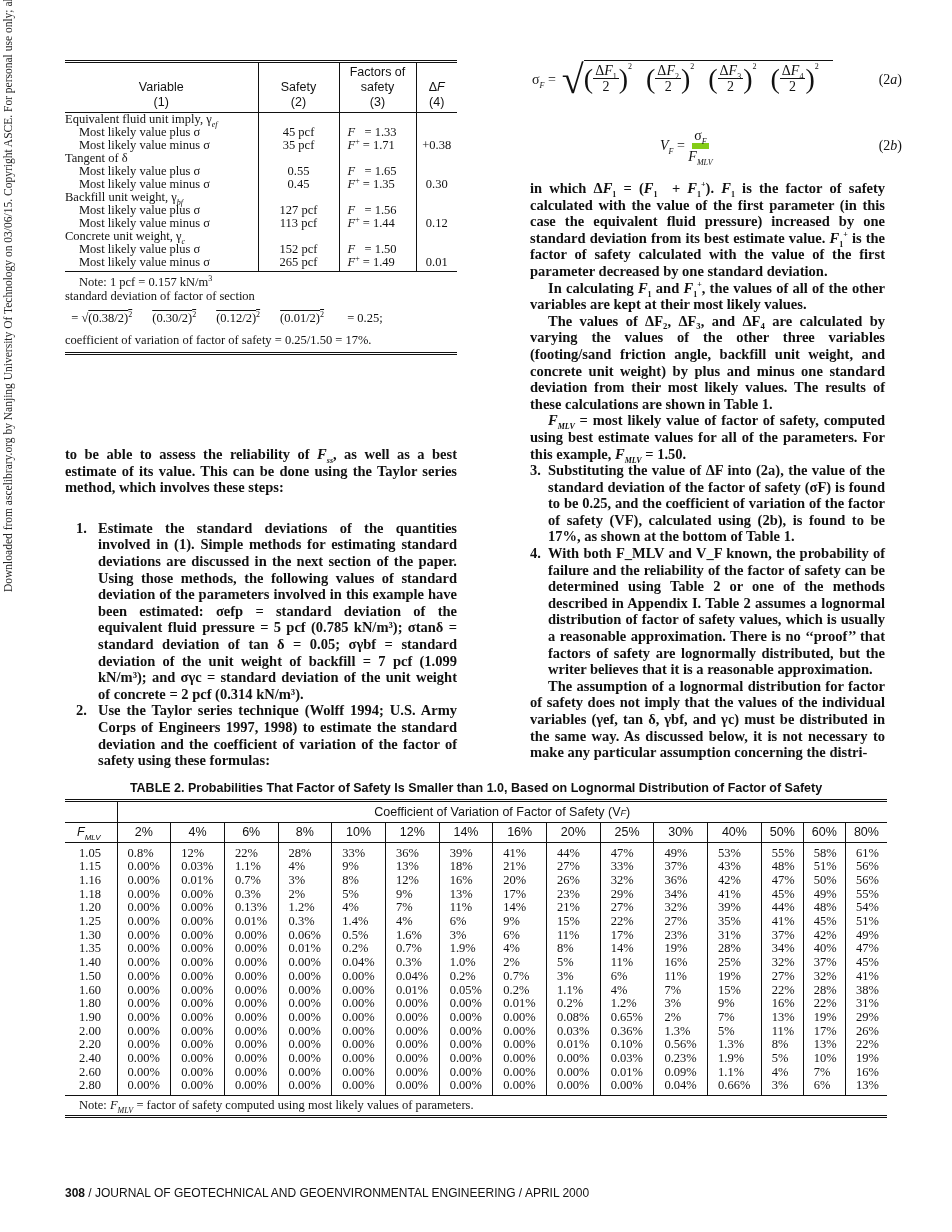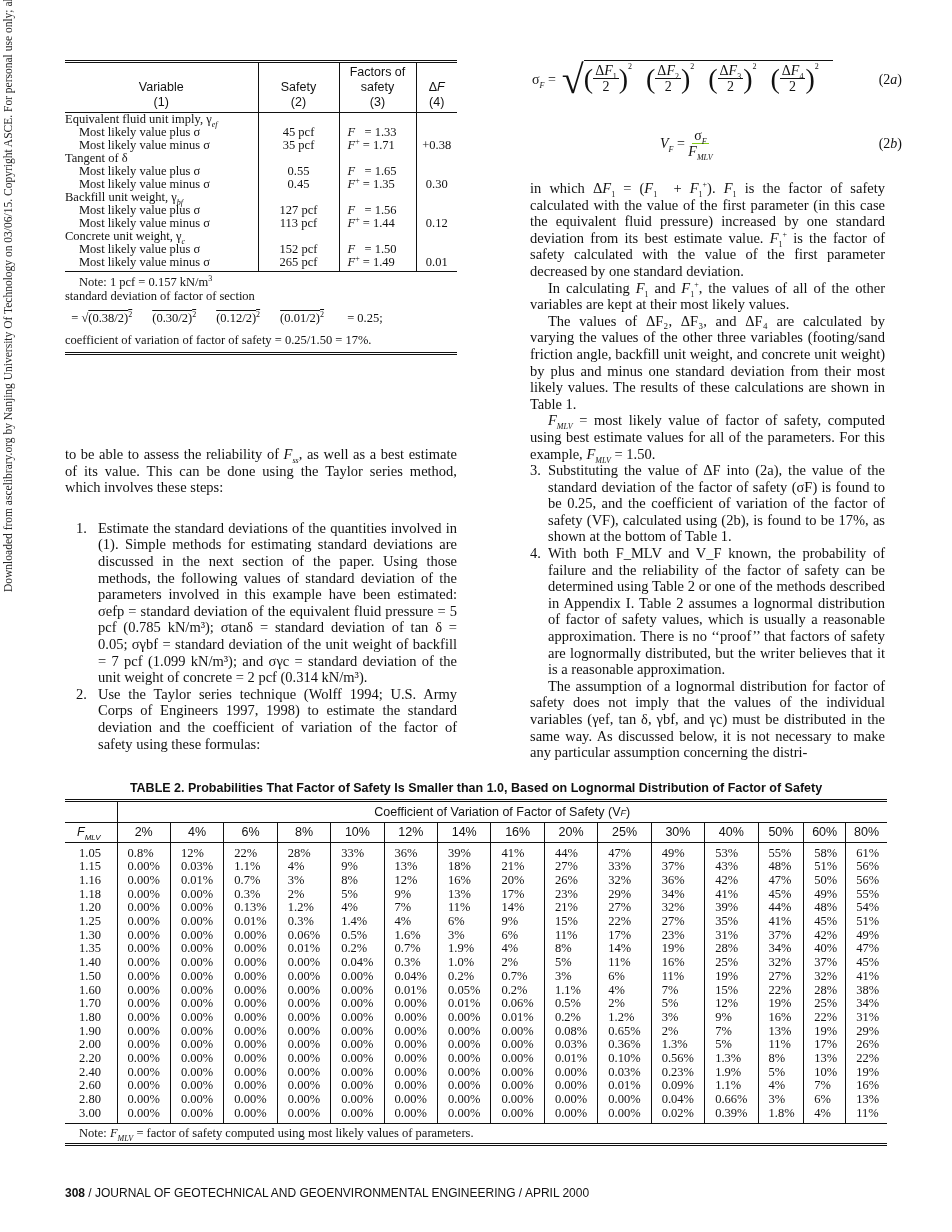--- a/index.html
+++ b/index.html
@@ -23,31 +23,31 @@
   .t1 td.c4 { text-align: center; }
   .t1 .last td { border-bottom: 1px solid #111; padding-bottom: 2px; }
   .t1 .indent { padding-left: 14px; }
   .t1-notes { font-size: 12.5px; line-height: 14px; }
   .t1-notes .n1 { padding-left: 14px; padding-top: 3px; }
   .t1-notes .eq { padding: 8px 0 8px 0; }
   .t1-bottom { border-top: 1px solid #111; border-bottom: 1px solid #111; height: 3px; margin-top: 5px; }
   i { font-style: italic; }
   sup, sub { font-size: 8px; line-height: 0; }
   
-  .col { position: absolute; font-size: 14.5px; line-height: 16.6px; text-align: justify; }
+  .col { position: absolute; font-size: 14.5px; line-height: 16.6px; text-align: justify; font-weight: bold; }
   .col p { margin: 0; }
   .col .ind { text-indent: 18px; }
   .col ol { list-style: none; }
   .col li { position: relative; padding-left: 33px; }
   .col li .num { position: absolute; left: 11px; top: 0; }
   .col-right li .num { left: 0; }
   .col-right li { padding-left: 18px; }
   .eq-block { position: absolute; font-size: 14px; }
   .frac { display: inline-flex; flex-direction: column; align-items: center; vertical-align: middle; }
-  .frac .top { border-bottom: 1px solid #84cc16; padding: 0 2px; line-height: 15px; }
+  .frac .top { border-bottom: 6px solid #84cc16; padding: 0 2px; line-height: 15px; }
   .frac .bot { line-height: 15px; }
   .paren { font-size: 28px; line-height: 28px; vertical-align: middle; font-weight: lighter; }
   
   .t2 { position: absolute; left: 65px; top: 781px; width: 822px; }
   .t2-title { font-family: "Liberation Sans", sans-serif; font-weight: bold; font-size: 12.5px; text-align: center; line-height: 14px; }
   .t2-rule-dbl { border-top: 1px solid #111; border-bottom: 1px solid #111; height: 3px; margin-top: 4px; }
   .t2 table { width: 100%; border-collapse: collapse; font-size: 12.5px; }
   .t2 th { font-family: "Liberation Sans", sans-serif; font-weight: normal; font-size: 12.5px; height: 20px; border-bottom: 1px solid #111; }
   .t2 th.group { text-align: center; border-left: 1px solid #111; margin-left: 24px; }
   .t2 th.cvh { border-left: 1px solid #111; text-align: center; }
@@ -485,38 +485,20 @@
           <td class="cell">0.2%</td>
           <td class="cell">1.1%</td>
           <td class="cell">4%</td>
           <td class="cell">7%</td>
           <td class="cell">15%</td>
           <td class="cell">22%</td>
           <td class="cell">28%</td>
           <td class="cell">38%</td>
         </tr>
         <tr>
-          <td class="f">1.70</td>
-          <td class="cell">0.00%</td>
-          <td class="cell">0.00%</td>
-          <td class="cell">0.00%</td>
-          <td class="cell">0.00%</td>
-          <td class="cell">0.00%</td>
-          <td class="cell">0.00%</td>
-          <td class="cell">0.01%</td>
-          <td class="cell">0.06%</td>
-          <td class="cell">0.5%</td>
-          <td class="cell">2%</td>
-          <td class="cell">5%</td>
-          <td class="cell">12%</td>
-          <td class="cell">19%</td>
-          <td class="cell">25%</td>
-          <td class="cell">34%</td>
-        </tr>
-        <tr>
           <td class="f">1.80</td>
           <td class="cell">0.00%</td>
           <td class="cell">0.00%</td>
           <td class="cell">0.00%</td>
           <td class="cell">0.00%</td>
           <td class="cell">0.00%</td>
           <td class="cell">0.00%</td>
           <td class="cell">0.00%</td>
           <td class="cell">0.01%</td>
           <td class="cell">0.2%</td>
@@ -628,38 +610,20 @@
           <td class="cell">0.00%</td>
           <td class="cell">0.00%</td>
           <td class="cell">0.00%</td>
           <td class="cell">0.00%</td>
           <td class="cell">0.04%</td>
           <td class="cell">0.66%</td>
           <td class="cell">3%</td>
           <td class="cell">6%</td>
           <td class="cell">13%</td>
         </tr>
-        <tr>
-          <td class="f">3.00</td>
-          <td class="cell">0.00%</td>
-          <td class="cell">0.00%</td>
-          <td class="cell">0.00%</td>
-          <td class="cell">0.00%</td>
-          <td class="cell">0.00%</td>
-          <td class="cell">0.00%</td>
-          <td class="cell">0.00%</td>
-          <td class="cell">0.00%</td>
-          <td class="cell">0.00%</td>
-          <td class="cell">0.00%</td>
-          <td class="cell">0.02%</td>
-          <td class="cell">0.39%</td>
-          <td class="cell">1.8%</td>
-          <td class="cell">4%</td>
-          <td class="cell">11%</td>
-        </tr>
       </tbody>
   </table>
   <div class="t2-note"><span>Note: </span><i>F</i><sub><i>MLV</i></sub><span> = factor of safety computed using most likely values of parameters.</span></div>
   <div class="t2-bottom"></div>
 </div>
 
 <div class="footer"><b>308</b><span> / JOURNAL OF GEOTECHNICAL AND GEOENVIRONMENTAL ENGINEERING / APRIL 2000</span></div>
 <div class="citation">J. Geotech. Geoenviron. Eng. 2000.126:307-316.</div>
 
 </body></html>

